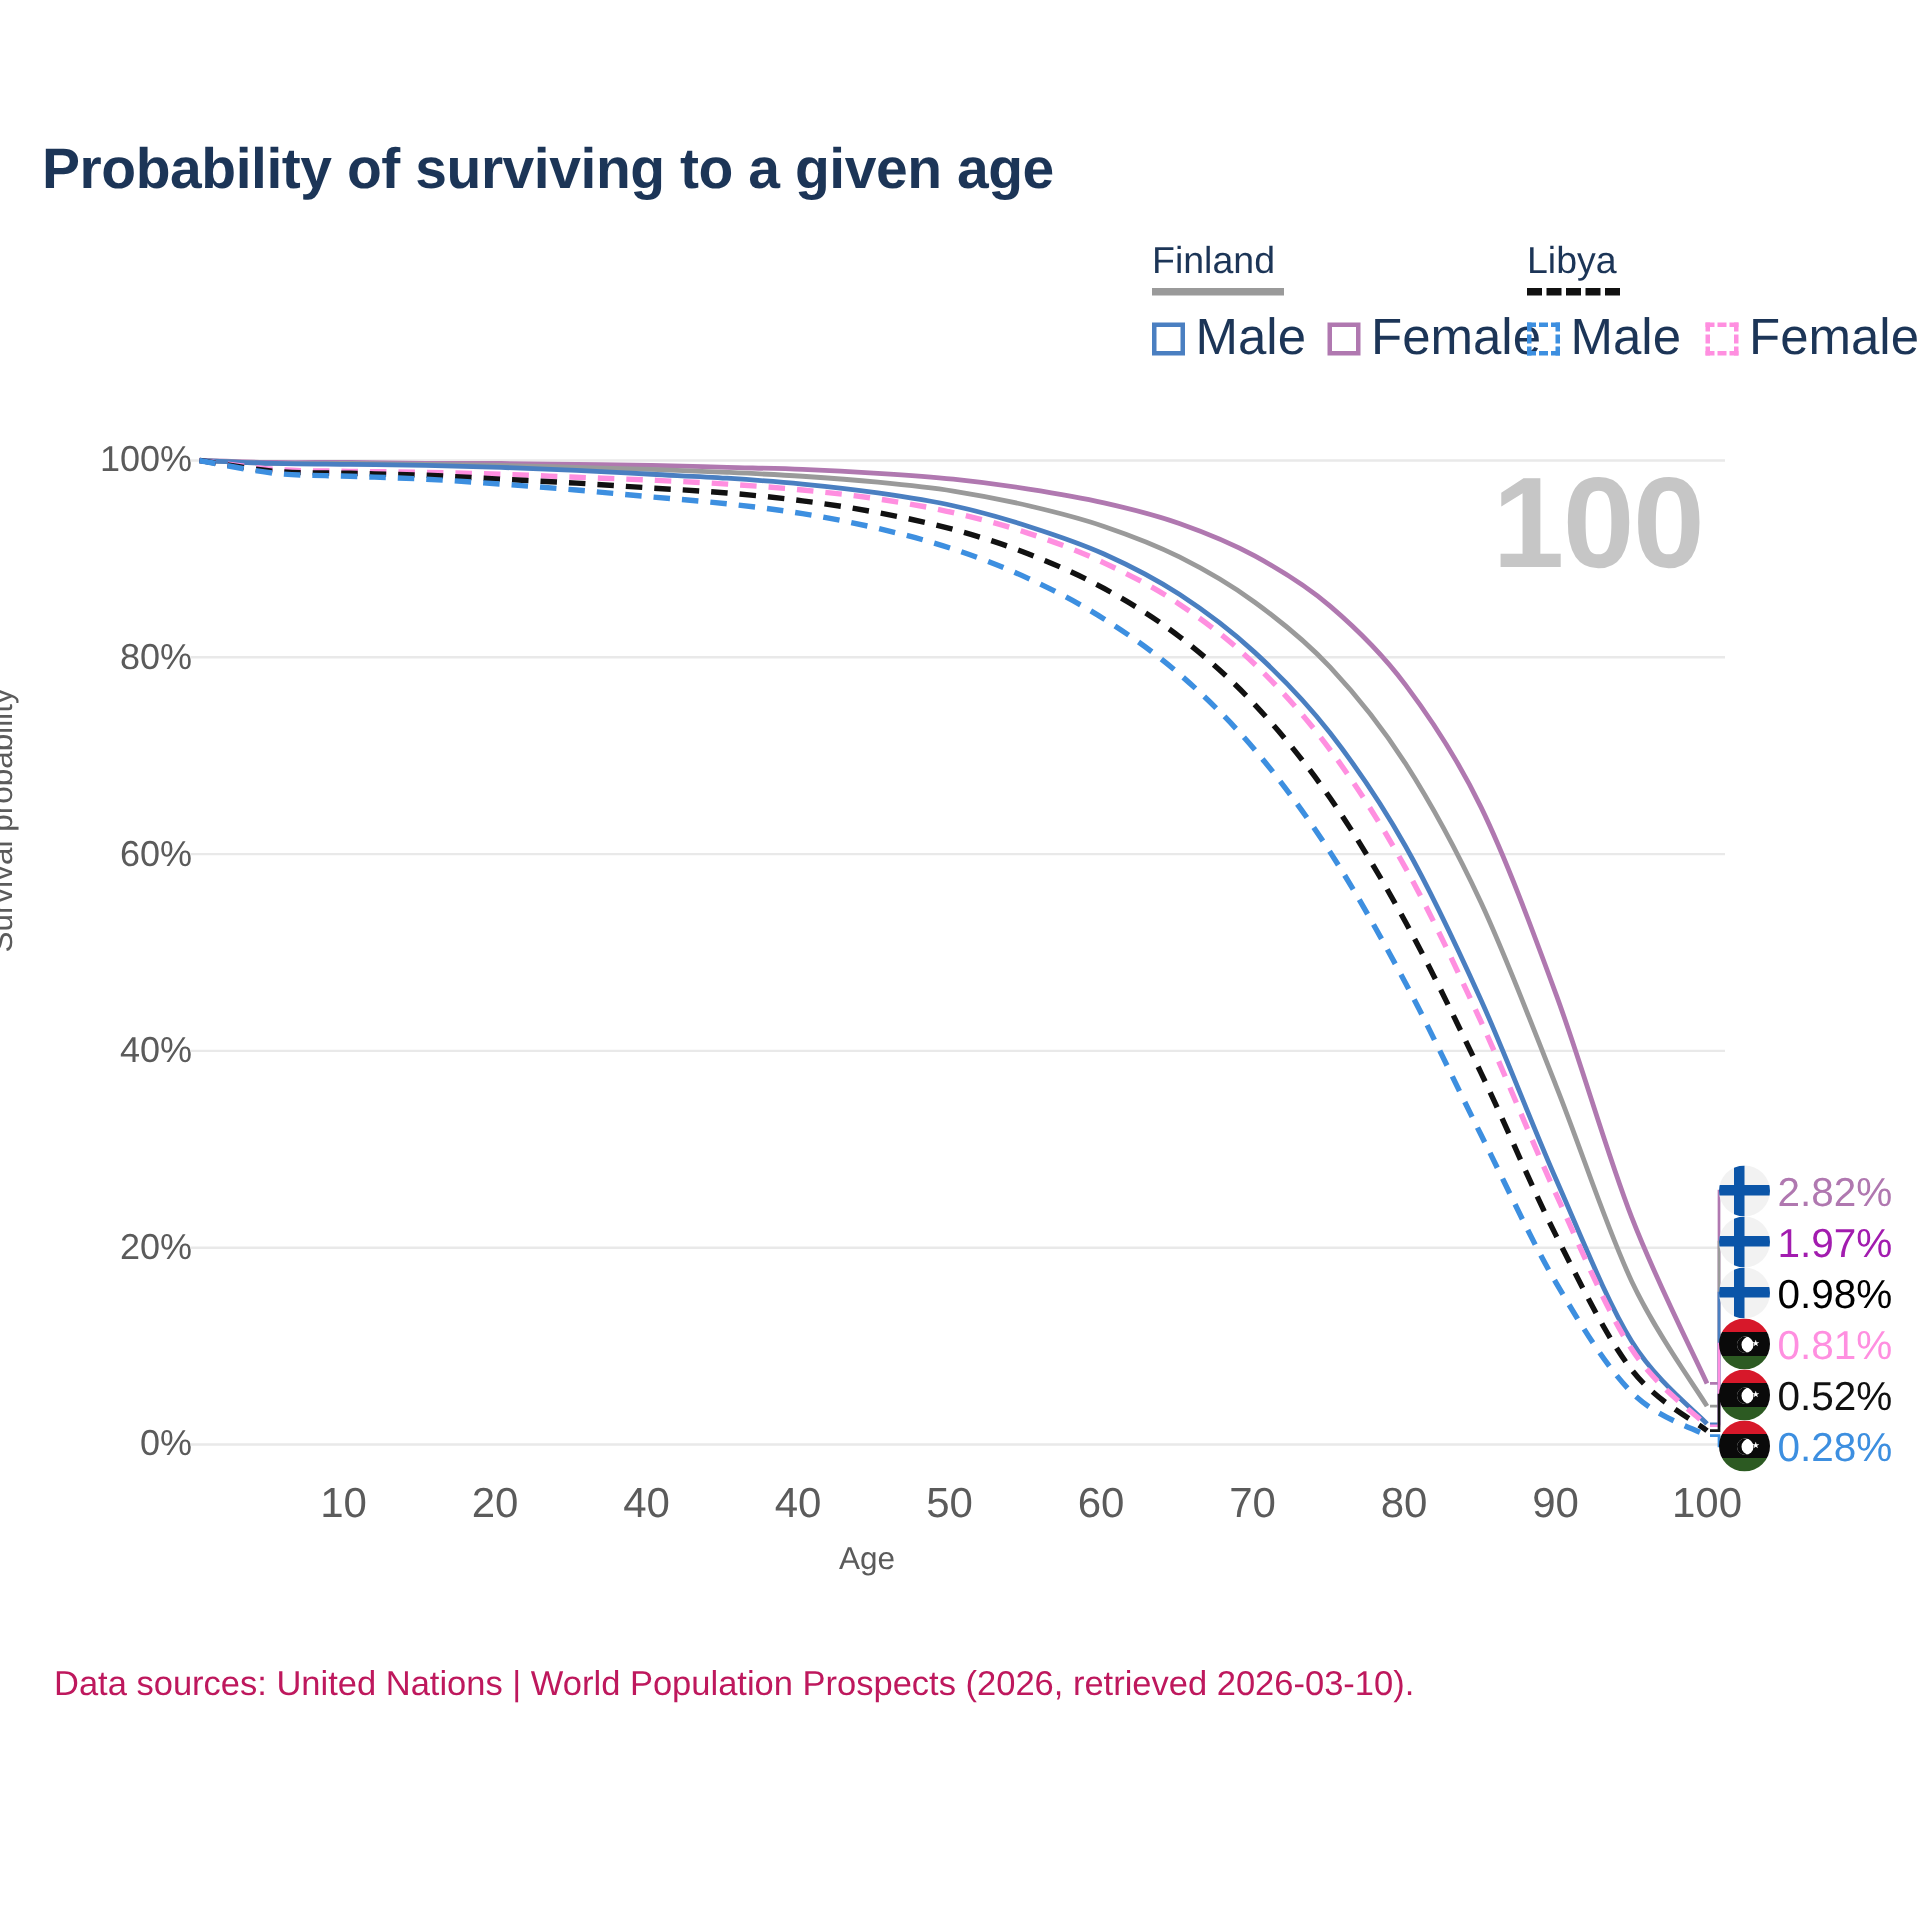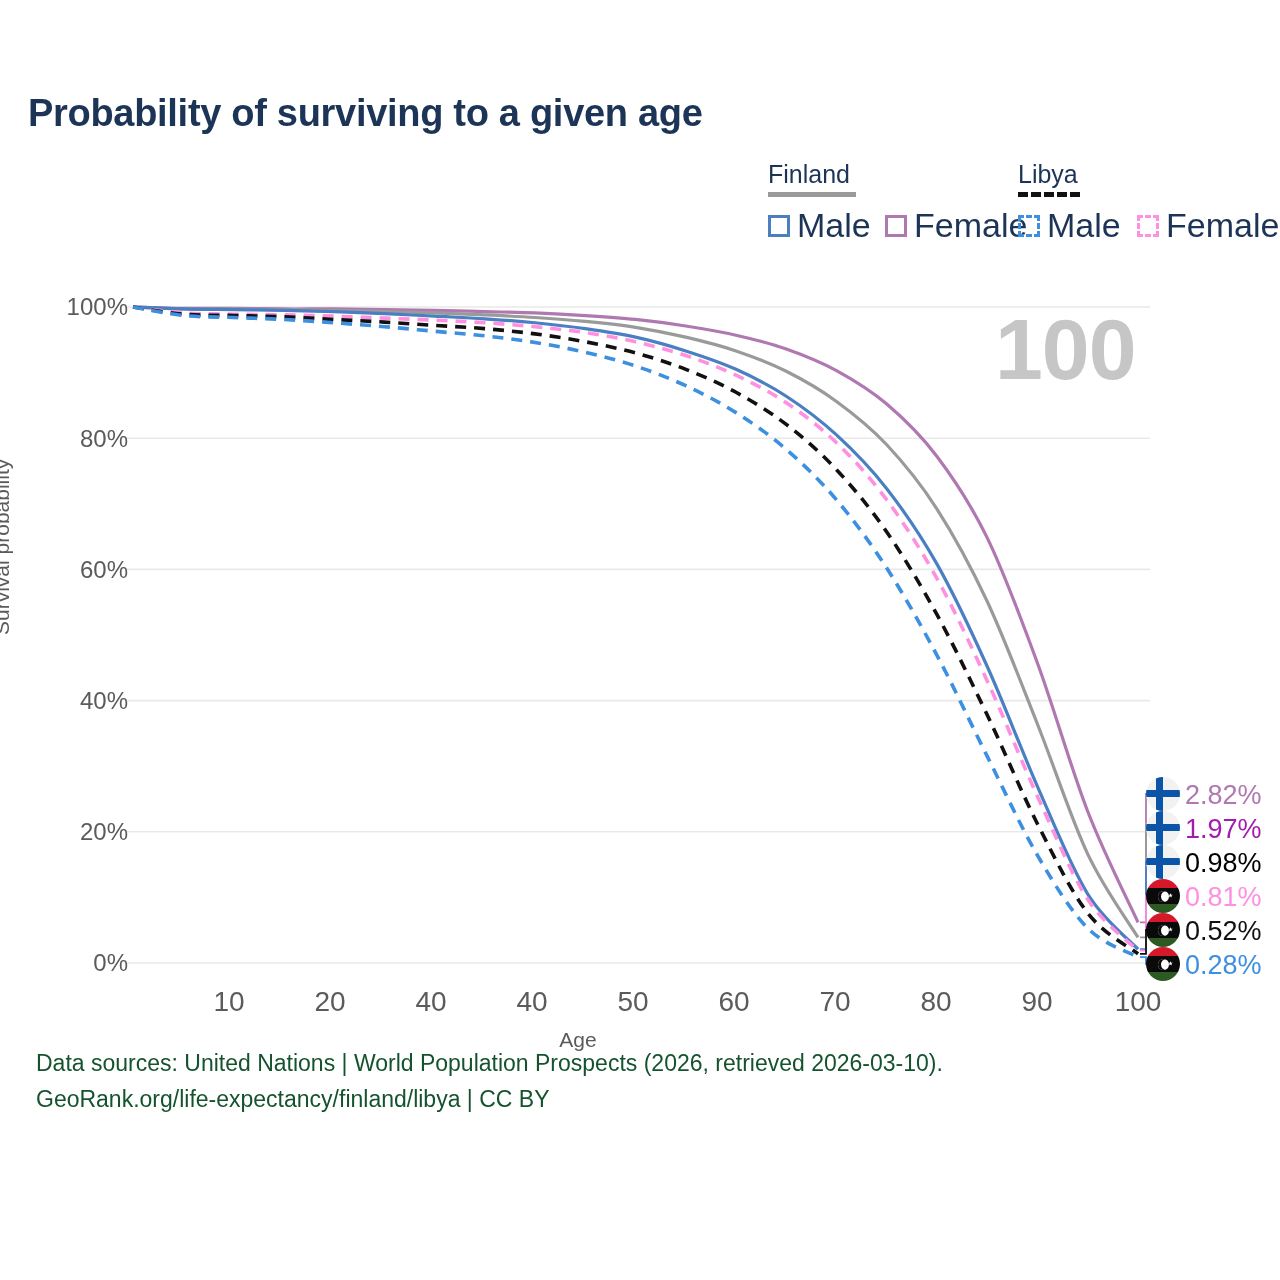--- a/index.html
+++ b/index.html
@@ -157,23 +157,23 @@
     position:absolute; left:22px; top:14px; width:5px; height:5px; background:#ffffff;
     clip-path: polygon(50% 0%, 61% 35%, 98% 35%, 68% 57%, 79% 91%, 50% 70%, 21% 91%, 32% 57%, 2% 35%, 39% 35%);
   }
   .end-value {
     font-size: 27px;
   }
 
   #footer {
     position: absolute;
     left: 36px;
-    top: 1046px;
+    top: 1105px;
     font-size: 23px;
-    color: #14532d;
+    color: #be185d;
     line-height: 1.55;
   }
   .footer-line { white-space: nowrap; }
 </style>
 </head>
 <body>
 
 <div id="chart-title">Probability of surviving to a given age</div>
 
 <div id="legend">
@@ -300,14 +300,13 @@
       <span class="ly-b"></span>
       <span class="ly-g"></span>
       <span class="ly-c"></span>
       <span class="ly-s"></span>
     </span>
   <span class="end-value" style="color:#3d8fe0;">0.28%</span>
 </div>
 
 <div id="footer">
   <div class="footer-line">Data sources: United Nations | World Population Prospects (2026, retrieved 2026-03-10).</div>
-  <div class="footer-line">GeoRank.org/life-expectancy/finland/libya | CC BY</div>
 </div>
 
 </body></html>

